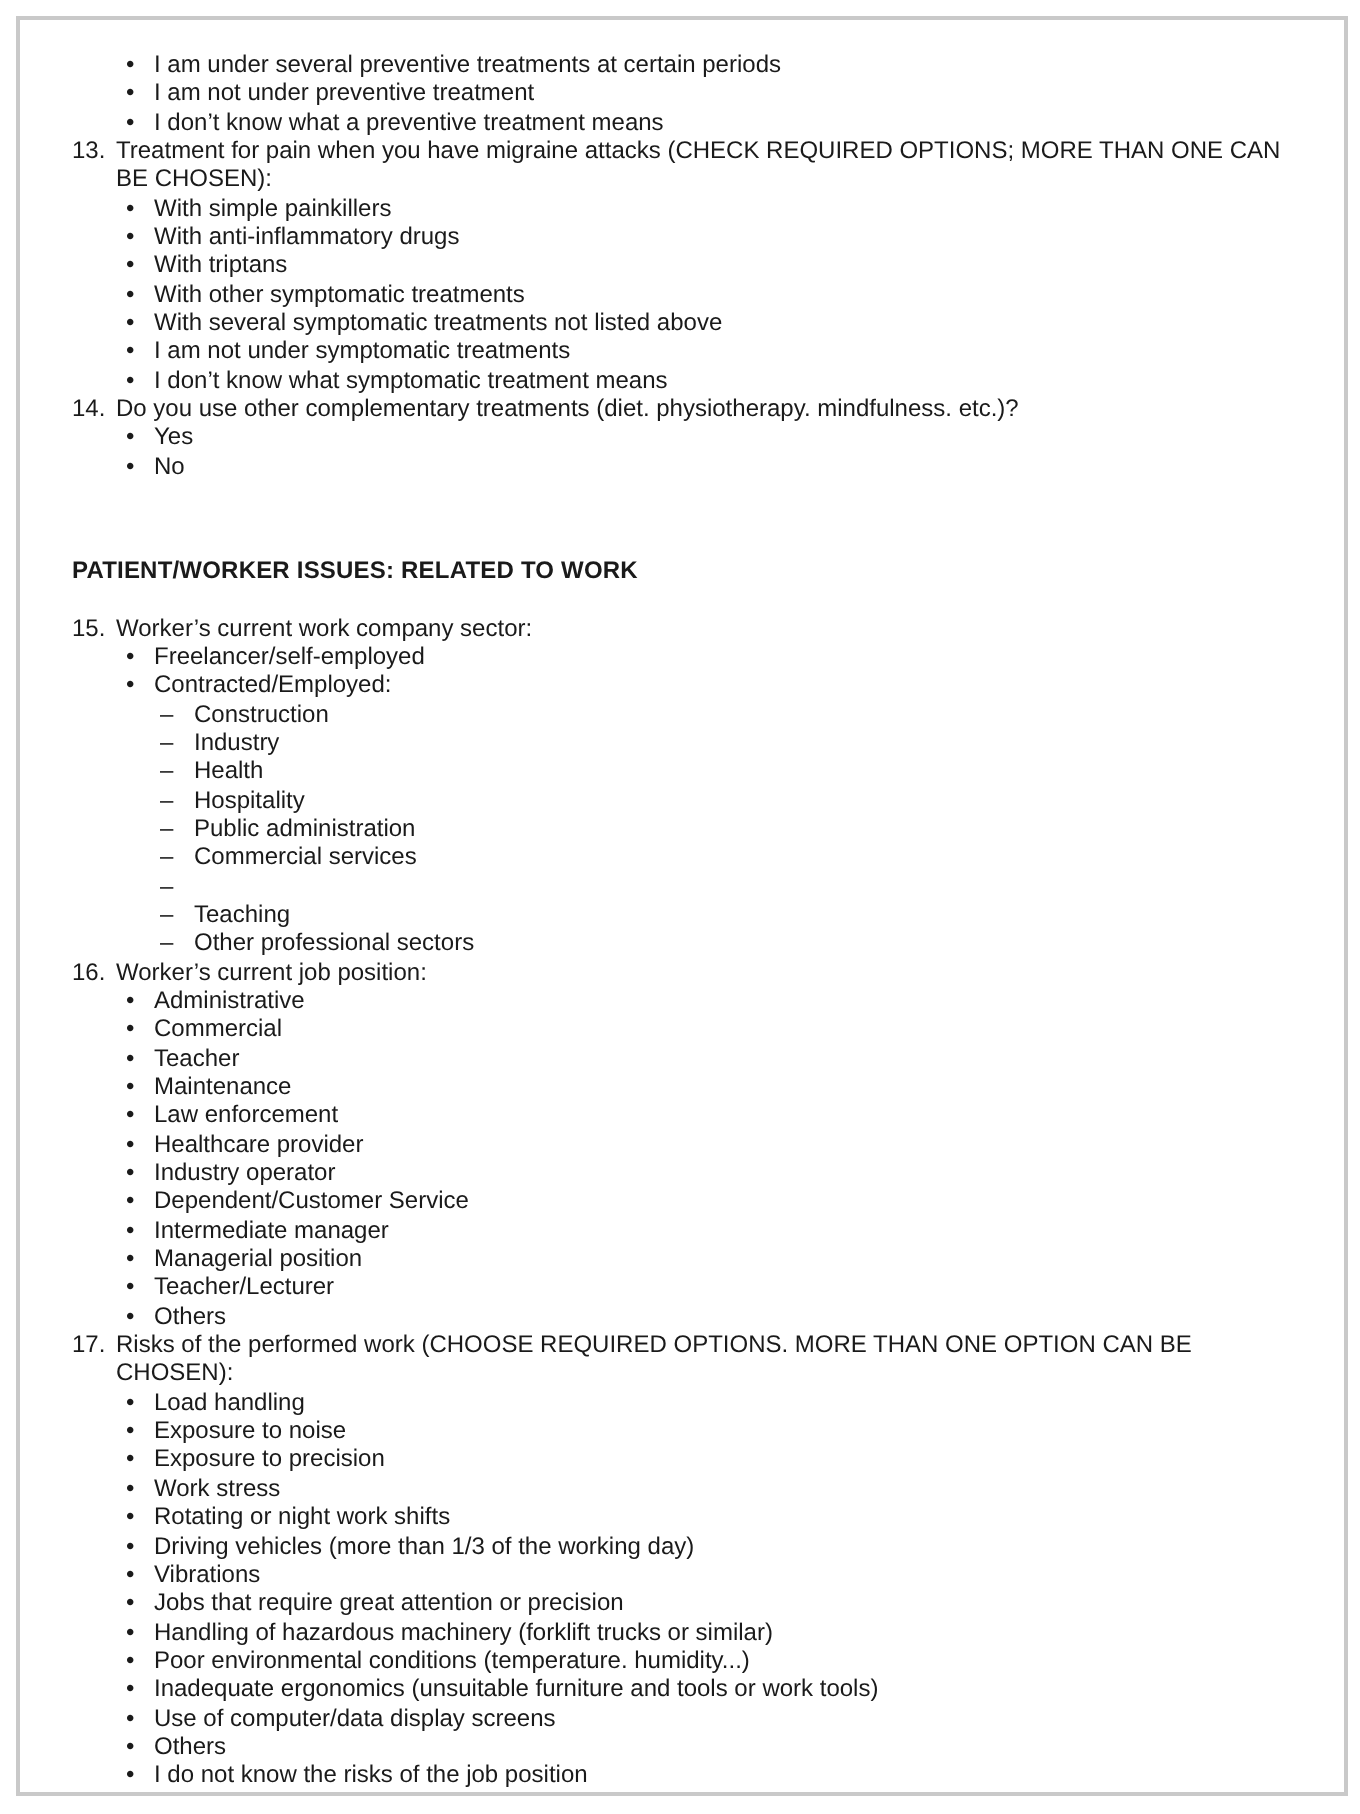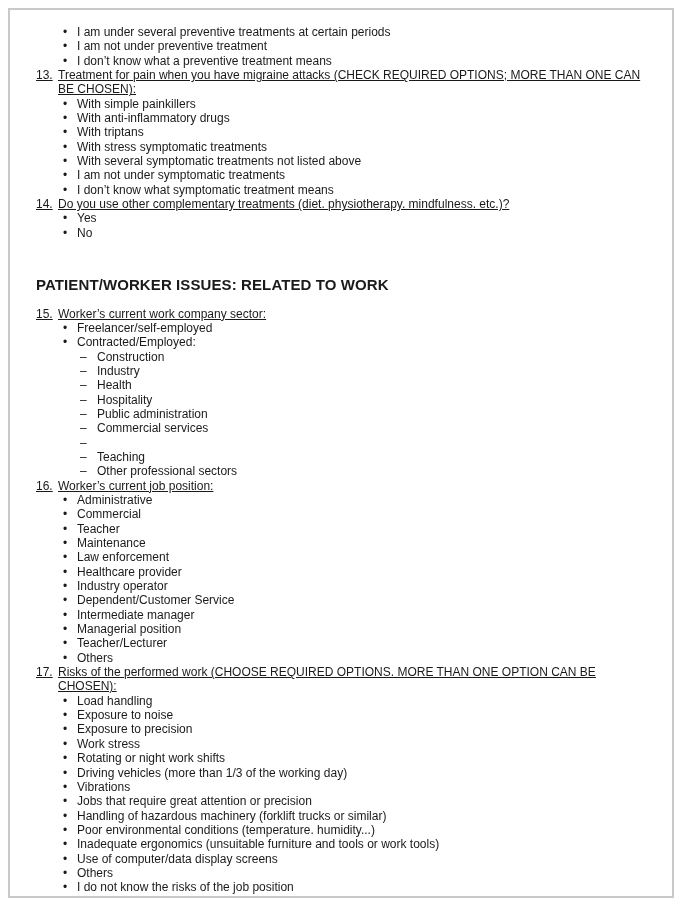--- a/index.html
+++ b/index.html
@@ -13,29 +13,29 @@
     -webkit-font-smoothing: antialiased;
   }
   .frame {
     position: absolute; left: 8px; top: 8px;
     width: 666px; height: 890px;
     border: 2px solid #c9c9c9;
     background: #ffffff;
     overflow: hidden;
   }
   .content { padding: 15px 30px 0 26px; }
-  .qrow { display: flex; text-decoration: underline; }
+  .qrow { display: flex; }
   .qnum { flex: none; width: 22px; }
   .qtext { flex: 1; }
   .opt { display: flex; margin-left: 27px; }
   .opt > .marker { flex: none; width: 14px; }
   .sub { display: flex; margin-left: 44px; }
   .sub > .marker { flex: none; width: 17px; }
   .section-heading {
-    font-weight: 700; font-size: 15px; letter-spacing: 0.1px;
+    font-weight: 700; font-size: 12px; letter-spacing: 0.1px;
     margin: 38px 0 14px 0;
   }
 </style>
 </head>
 <body>
 
 <div class="frame">
   <div class="content">
 
     <div class="opt">
@@ -62,21 +62,21 @@
     <div class="opt">
         <span class="marker">•</span>
         <span>With anti-inflammatory drugs</span>
       </div>
     <div class="opt">
         <span class="marker">•</span>
         <span>With triptans</span>
       </div>
     <div class="opt">
         <span class="marker">•</span>
-        <span>With stress symptomatic treatments</span>
+        <span>With other symptomatic treatments</span>
       </div>
     <div class="opt">
         <span class="marker">•</span>
         <span>With several symptomatic treatments not listed above</span>
       </div>
     <div class="opt">
         <span class="marker">•</span>
         <span>I am not under symptomatic treatments</span>
       </div>
     <div class="opt">

